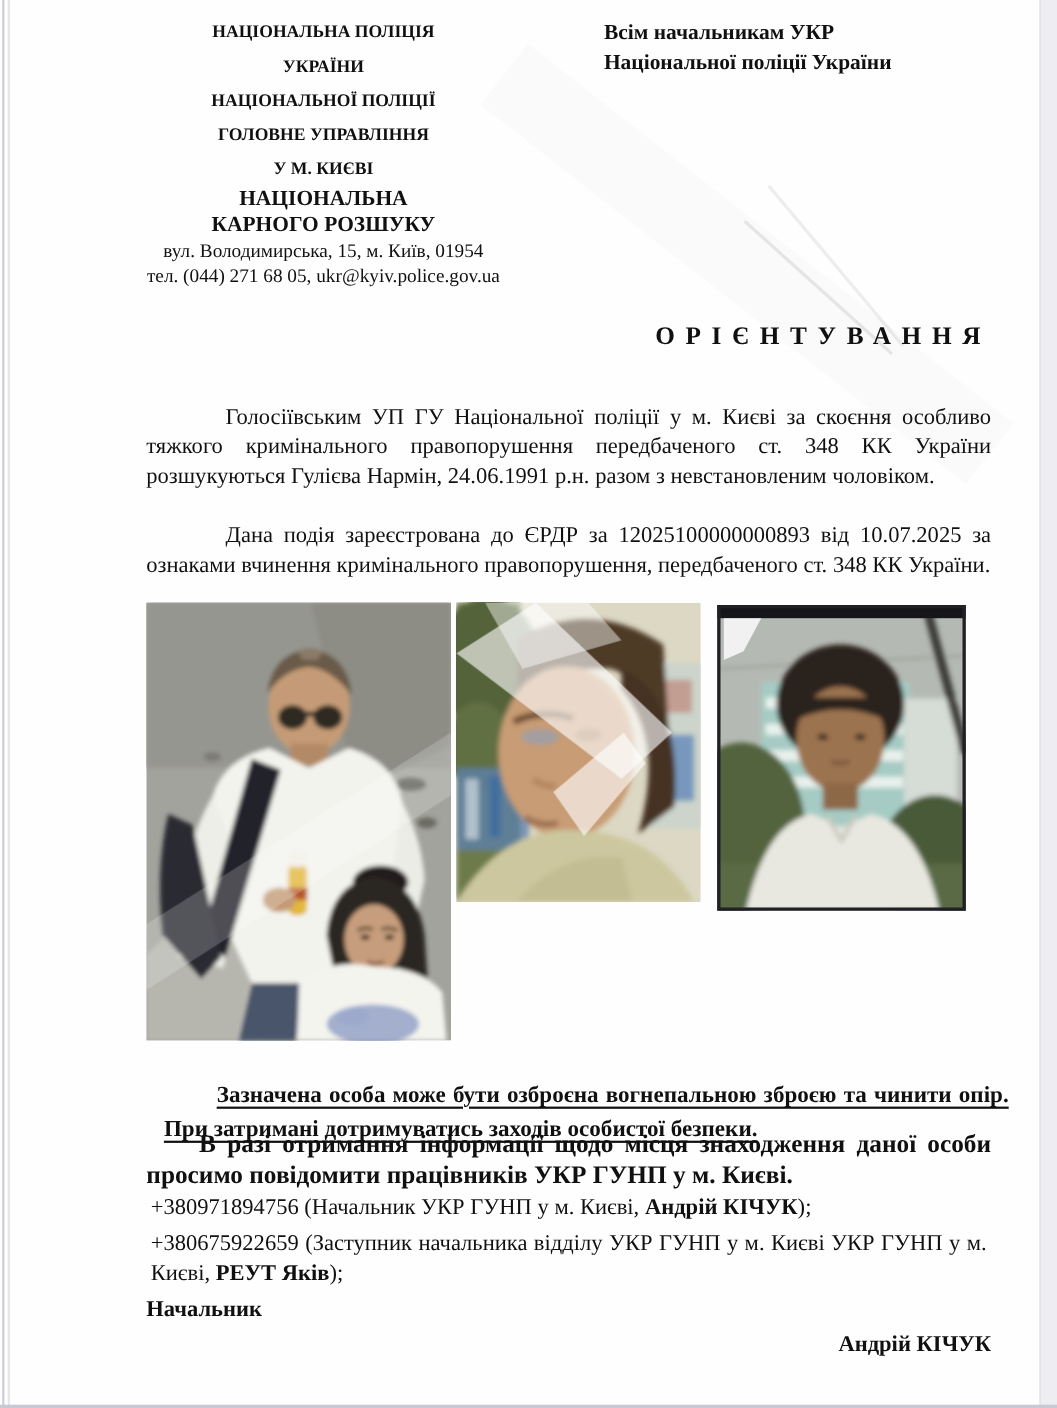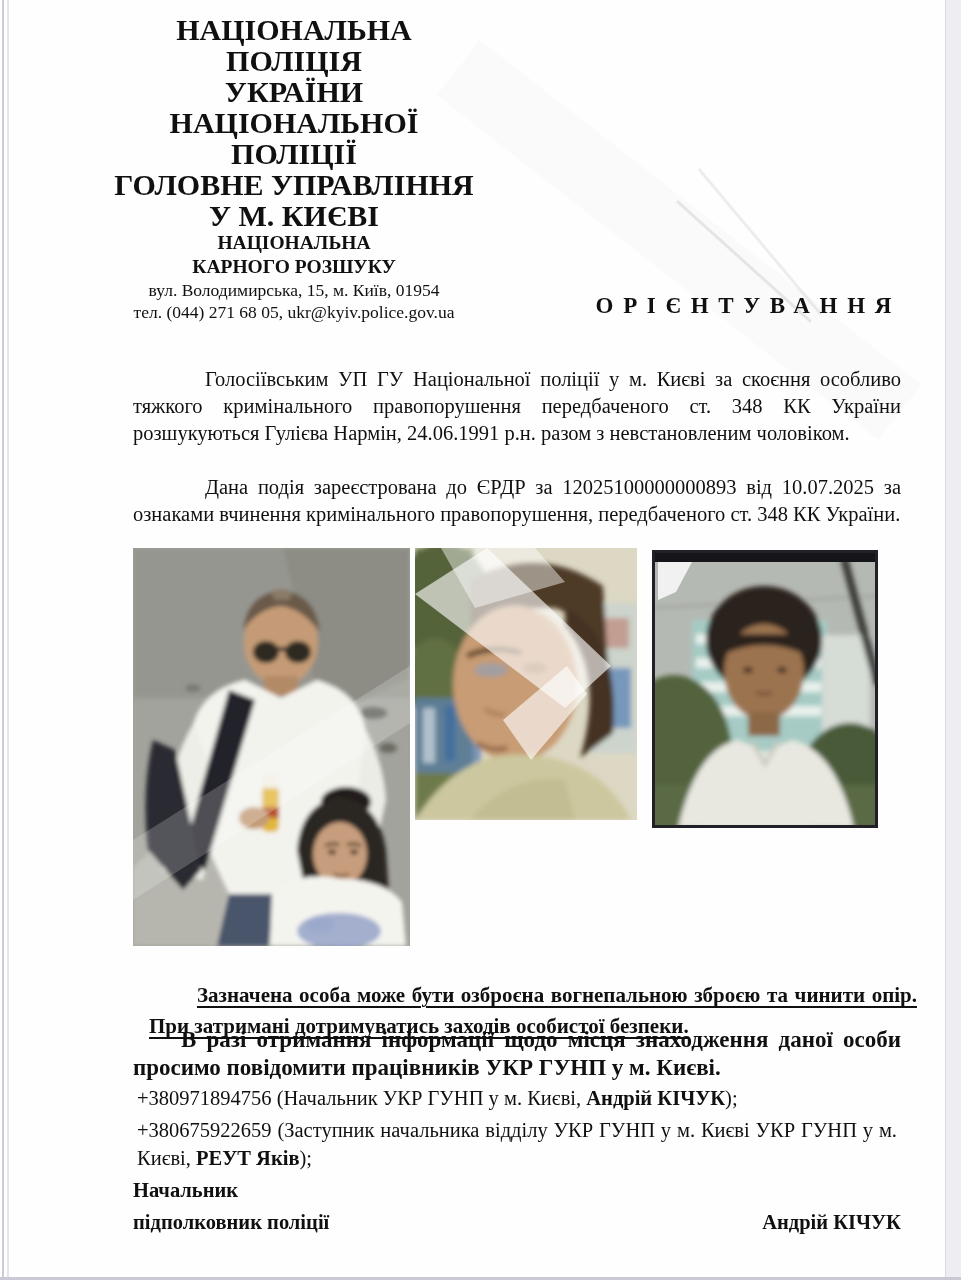--- a/index.html
+++ b/index.html
@@ -14,21 +14,21 @@
   .edge-left-2 { position:absolute; left:7px; top:0; width:2px; height:1280px; background:#e4e4ec; }
   .edge-right  { position:absolute; right:0; top:0; width:15px; height:1280px; background:#ededf2; border-left:1px solid #dcdce4; }
   .edge-bottom { position:absolute; left:0; bottom:0; width:961px; height:3px; background:#c9c9d6; }
   
   .wm-line { position:absolute; height:3px; background:rgba(90,90,110,0.10); transform-origin:left top; }
   .wm-l1 { left:700px; top:168px; width:190px; transform:rotate(50deg); }
   .wm-l2 { left:678px; top:200px; width:180px; transform:rotate(42deg); background:rgba(90,90,110,0.13); }
   .wm-band { position:absolute; left:480px; top:40px; width:560px; height:70px; background:rgba(120,120,140,0.03); transform:rotate(38deg); transform-origin:left top; }
 
   .letterhead-left { position:absolute; left:106px; top:14px; width:376px; text-align:center; font-weight:bold; }
-  .lh-lg { font-size:30px; line-height:31px; }
+  .lh-lg { font-size:16px; line-height:31px; }
   .lh-md { font-size:19.5px; line-height:24px; }
   .lh-sm { font-size:17.5px; line-height:22px; font-weight:normal; }
 
   .letterhead-right { position:absolute; left:549px; top:16px; font-weight:bold; font-size:19.5px; line-height:28px; }
 
   .doc-title { position:absolute; left:133px; top:293px; width:768px; margin:0;
     text-align:right; font-size:23px; font-weight:bold; letter-spacing:0.42em; text-indent:0.42em; }
 
   .par { position:absolute; left:133px; width:768px; margin:0;
     font-size:20.5px; line-height:27px; text-align:justify; text-indent:72px; }
@@ -75,20 +75,24 @@
     <div class="lh-lg">УКРАЇНИ</div>
     <div class="lh-lg">НАЦІОНАЛЬНОЇ ПОЛІЦІЇ</div>
     <div class="lh-lg">ГОЛОВНЕ УПРАВЛІННЯ</div>
     <div class="lh-lg">У М. КИЄВІ</div>
     <div class="lh-md">НАЦІОНАЛЬНА</div>
     <div class="lh-md">КАРНОГО РОЗШУКУ</div>
     <div class="lh-sm">вул. Володимирська, 15, м. Київ, 01954</div>
     <div class="lh-sm">тел. (044) 271 68 05, ukr@kyiv.police.gov.ua</div>
   </div>
 
+  <div class="letterhead-right">
+    <div>Всім начальникам УКР</div>
+    <div>Національної поліції України</div>
+  </div>
 
   <h1 class="doc-title">ОРІЄНТУВАННЯ</h1>
 
   <p class="par p1">Голосіївським УП ГУ Національної поліції у м. Києві за скоєння особливо тяжкого кримінального правопорушення передбаченого ст. 348 КК України розшукуються Гулієва Нармін, 24.06.1991 р.н. разом з невстановленим чоловіком.</p>
   <p class="par p2">Дана подія зареєстрована до ЄРДР за 12025100000000893 від 10.07.2025 за ознаками вчинення кримінального правопорушення, передбаченого ст. 348 КК України.</p>
 
   <div class="photos">
 
     <div class="ph ph1">
       <svg viewBox="0 0 277 398" preserveAspectRatio="none">
@@ -224,17 +228,16 @@
 
   <p class="instruction">В разі отримання інформації щодо місця знаходження даної особи просимо повідомити працівників УКР ГУНП у м. Києві.</p>
 
   <div class="phones">
     <p class="phone"><span>+380971894756 (Начальник УКР ГУНП у м. Києві, </span><b>Андрій КІЧУК</b><span>);</span></p>
     <p class="phone"><span>+380675922659 (Заступник начальника відділу УКР ГУНП у м. Києві УКР ГУНП у м. Києві, </span><b>РЕУТ Яків</b><span>);</span></p>
   </div>
 
   <div class="signature">
     <div>Начальник</div>
-    <div>підполковник поліції</div>
     <div class="sig-name">Андрій КІЧУК</div>
   </div>
 
 </div>
 
 </body></html>

